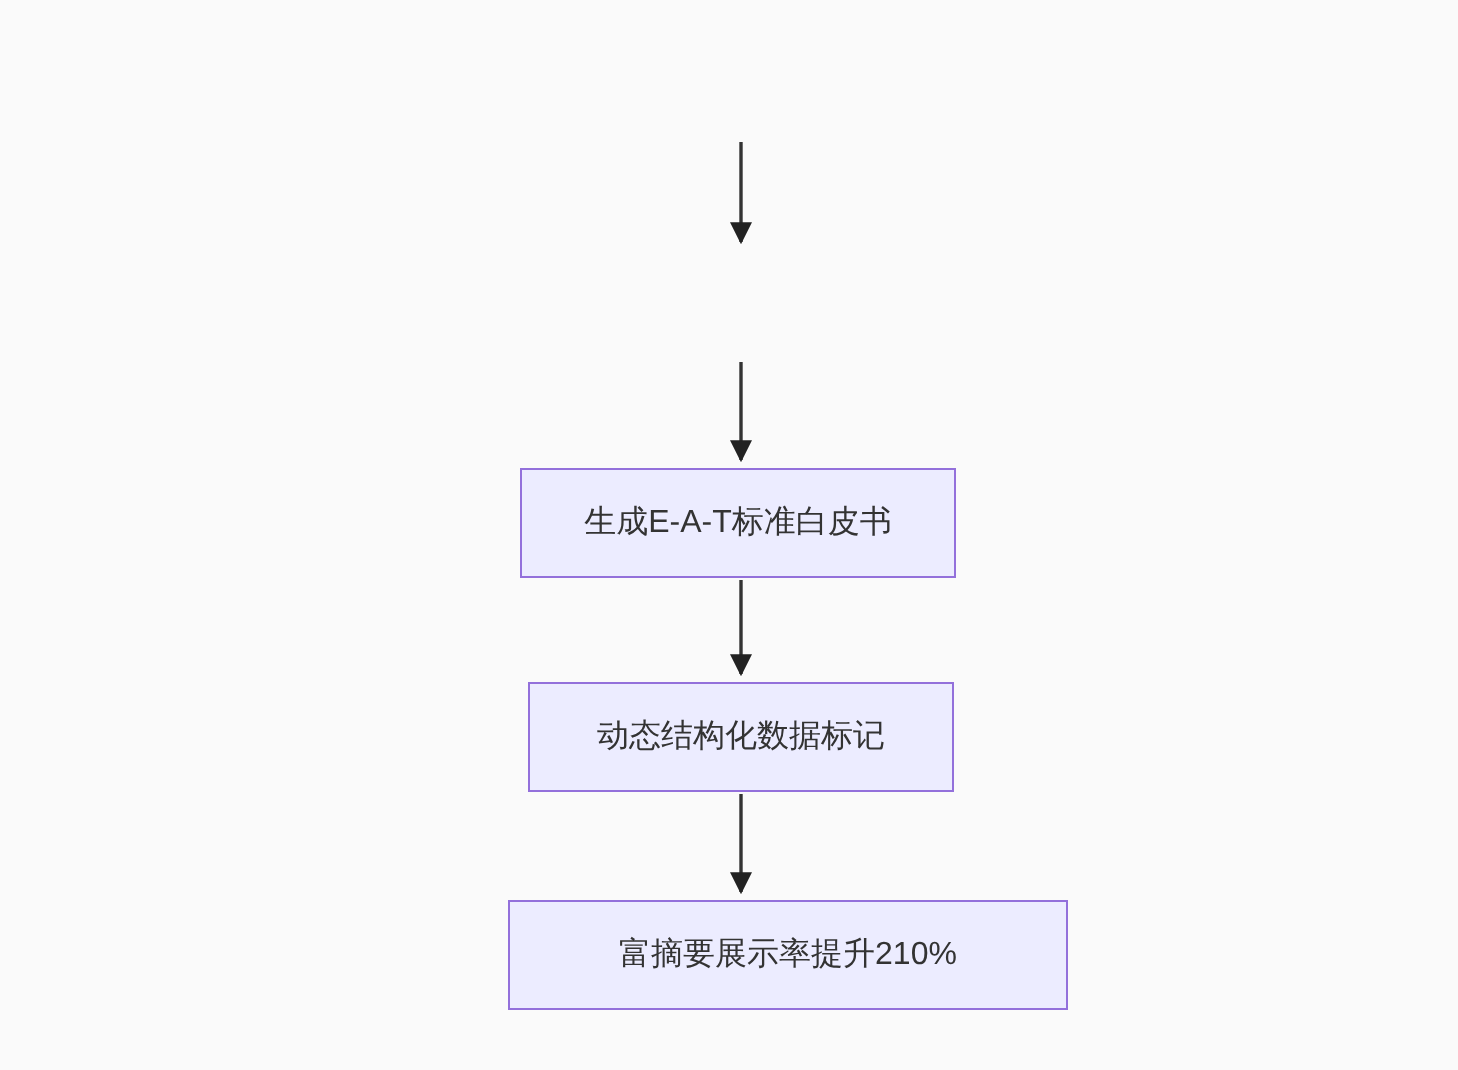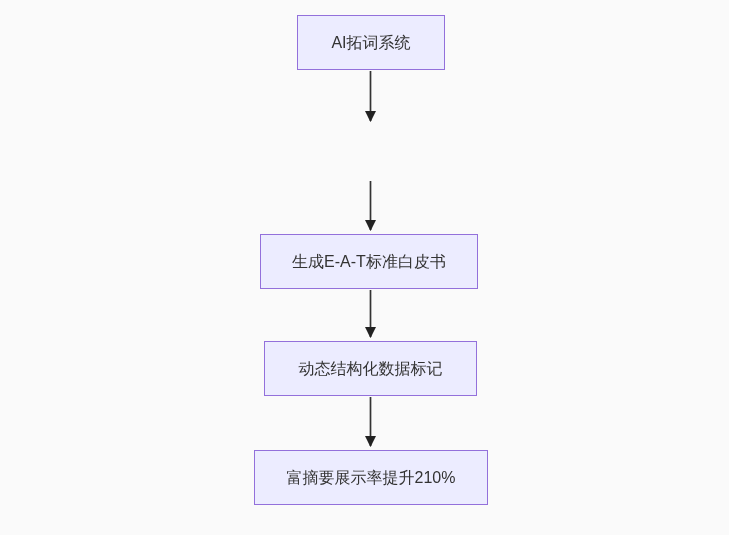--- a/index.html
+++ b/index.html
@@ -33,42 +33,39 @@
     display: flex;
     align-items: center;
     justify-content: center;
     text-align: center;
     white-space: nowrap;
   }
   .node-1 { left: 297px; top: 15px;  width: 148px; height: 55px; }
   .node-2 { left: 272px; top: 125px; width: 194px; height: 55px; }
   .node-3 { left: 260px; top: 234px; width: 218px; height: 55px; }
   .node-4 { left: 264px; top: 341px; width: 213px; height: 55px; }
-  .node-5 { left: 254px; top: 450px; width: 234px; height: 55px; }
+  .node-5 { left: 254px; top: 450px; width: 280px; height: 55px; }
 </style>
 </head>
 <body>
 
 <div class="canvas">
 
   <svg class="edges-layer" width="729" height="535" viewBox="0 0 729 535" xmlns="http://www.w3.org/2000/svg">
     <defs>
       <marker id="arrowhead" viewBox="0 0 10 10" markerUnits="userSpaceOnUse" markerWidth="11" markerHeight="11" refX="9" refY="5" orient="auto">
         <path d="M0,0 L10,5 L0,10 z" fill="#222222"></path>
       </marker>
     </defs>
     <line x1="370.5" y1="71" x2="370.5" y2="121" stroke="#333333" stroke-width="1.7" marker-end="url(#arrowhead)"></line>
     <line x1="370.5" y1="181" x2="370.5" y2="230" stroke="#333333" stroke-width="1.7" marker-end="url(#arrowhead)"></line>
     <line x1="370.5" y1="290" x2="370.5" y2="337" stroke="#333333" stroke-width="1.7" marker-end="url(#arrowhead)"></line>
     <line x1="370.5" y1="397" x2="370.5" y2="446" stroke="#333333" stroke-width="1.7" marker-end="url(#arrowhead)"></line>
   </svg>
 
-  <div class="node node-1">
-    <span>AI拓词系统</span>
-  </div>
 
 
   <div class="node node-4">
     <span>动态结构化数据标记</span>
   </div>
 
   <div class="node node-3">
     <span>生成E-A-T标准白皮书</span>
   </div>
 

